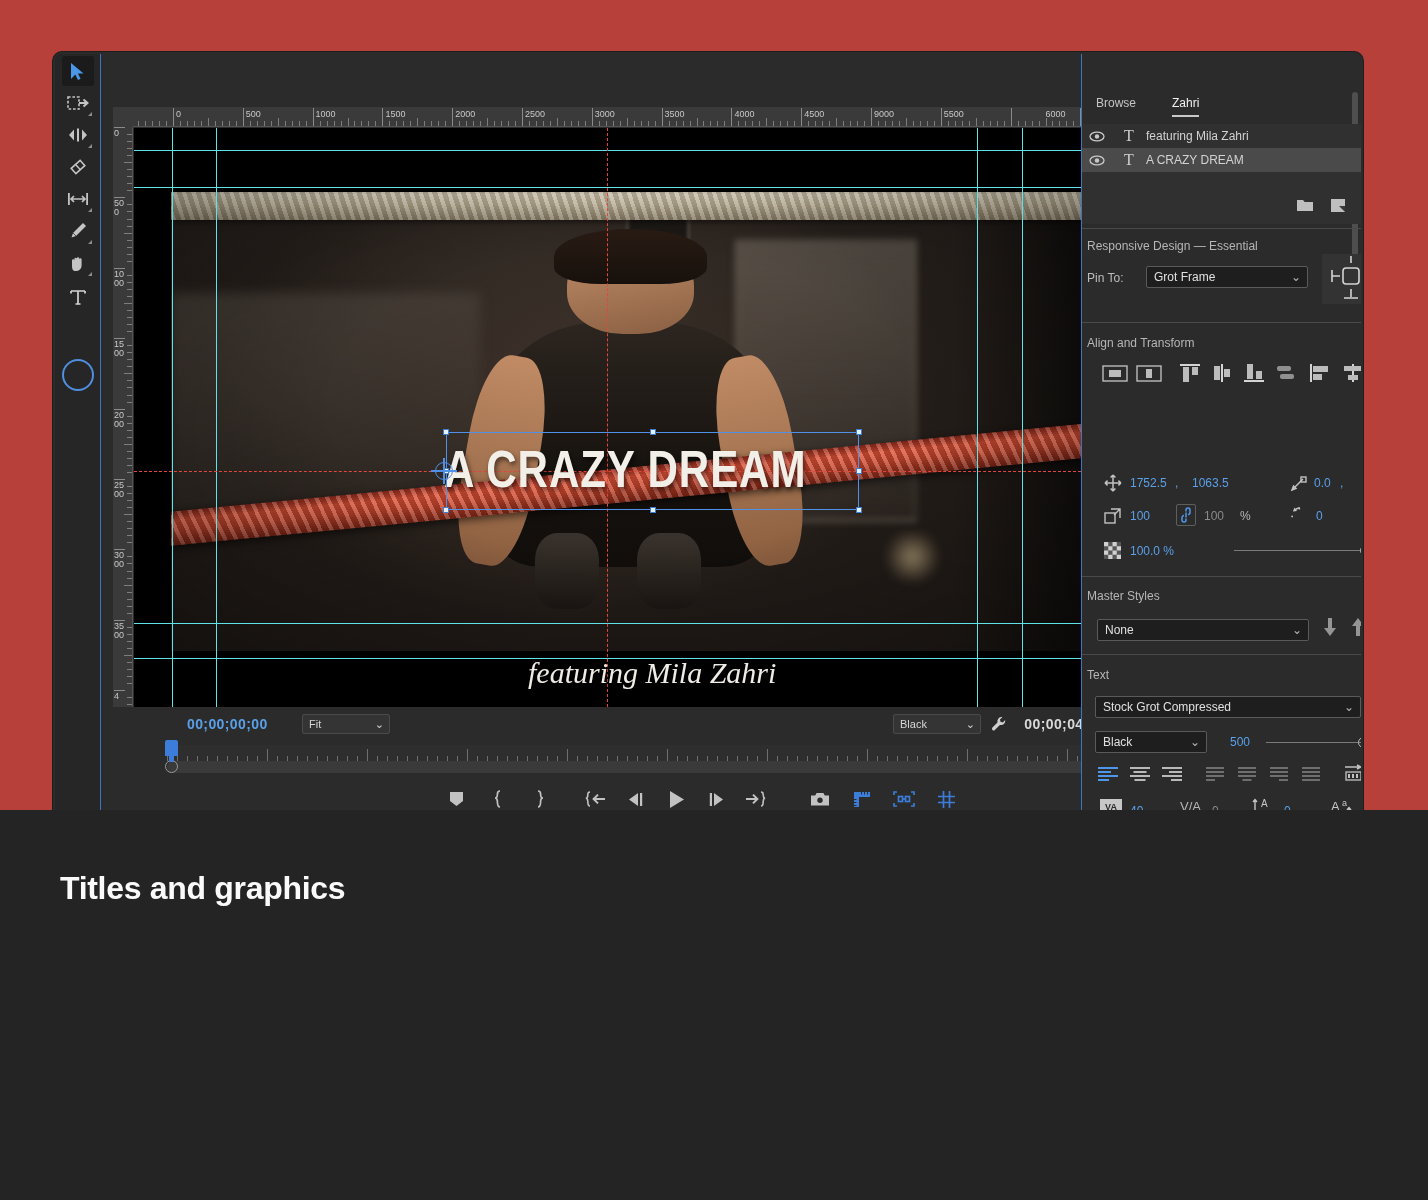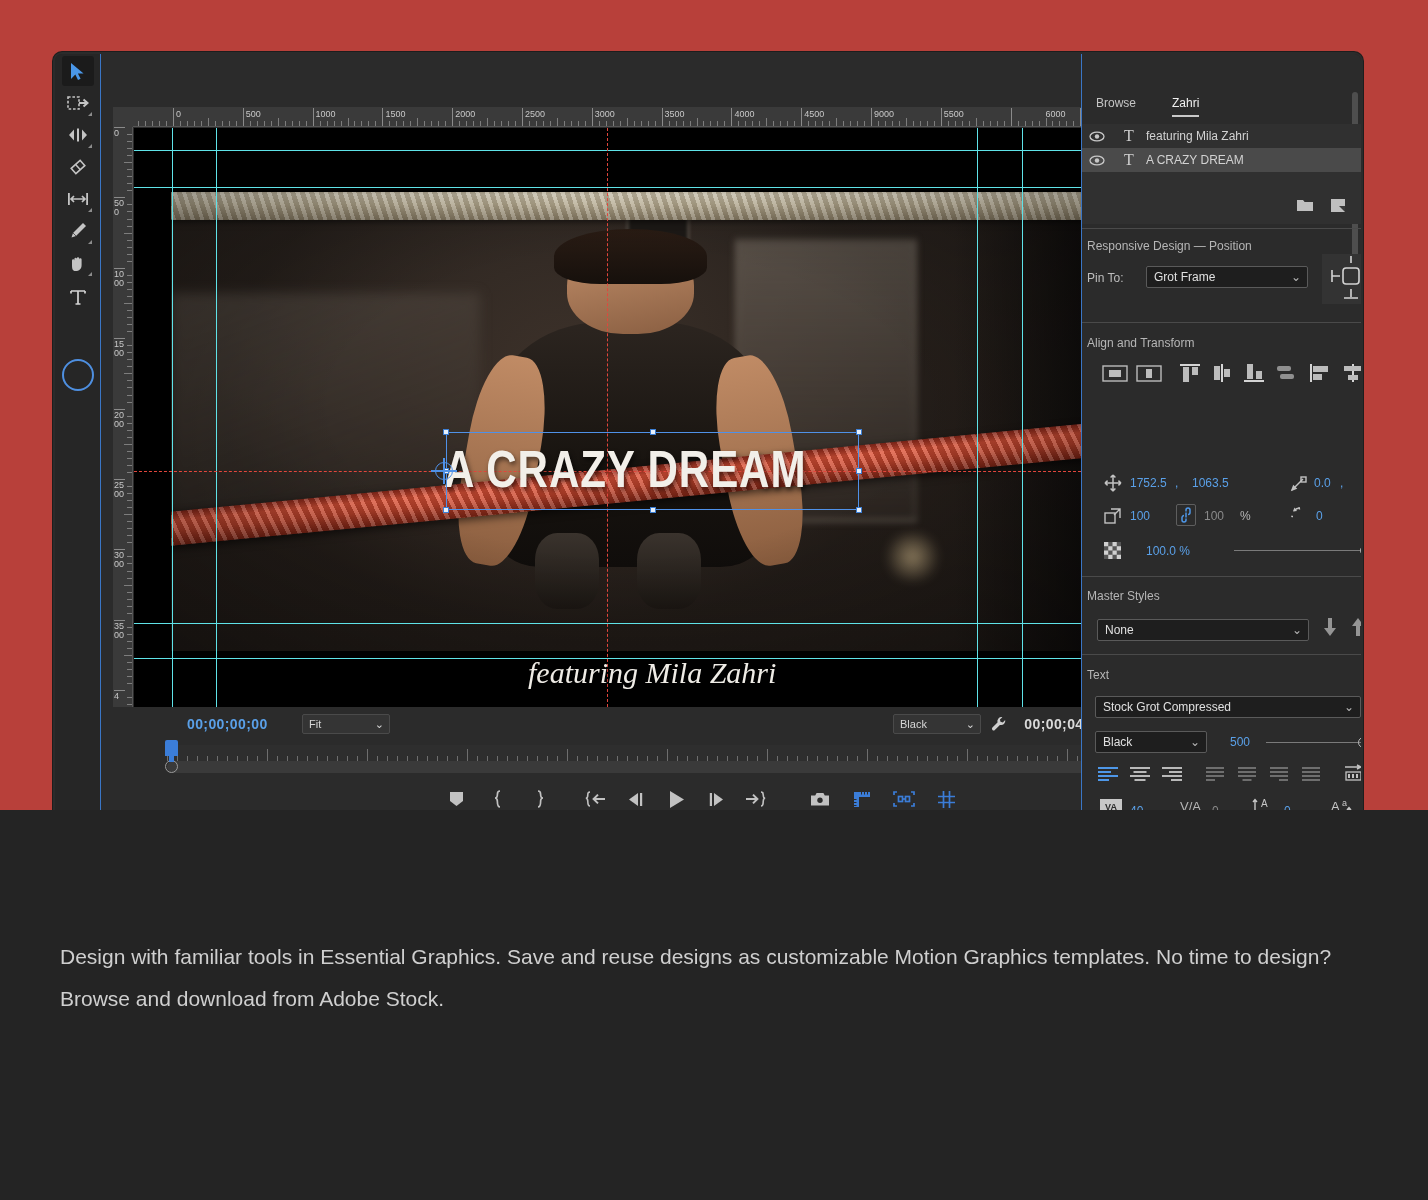--- a/index.html
+++ b/index.html
@@ -943,21 +943,21 @@
       <span>
         <svg width="16" height="15" viewBox="0 0 16 15">
               <path d="M1 1h14v13H1z" fill="#bfbfbf"></path>
               <path d="M9 8h6v6z" fill="#3a3a3a"></path>
             </svg>
       </span>
     </div>
 
     <div class="sep" style="top:174px;"></div>
 
-    <div class="sect-label" style="top:185px;">Responsive Design — Position</div>
+    <div class="sect-label" style="top:185px;">Responsive Design — Essential</div>
     <div class="fld-label" style="left:5px;top:217px;">Pin To:</div>
     <div class="dd" style="left:64px;top:212px;width:162px;">
       <span>Grot Frame</span>
       <span class="cv">⌄</span>
     </div>
     <div id="pinbox" style="top:200px;">
       <svg width="58" height="50" viewBox="0 0 58 50">
         <g stroke="#d3d3d3" stroke-width="1.6" fill="none">
           <path d="M29 2v7"></path>
           <rect x="21" y="14" width="16" height="16" rx="3"></rect>
@@ -1082,21 +1082,21 @@
               <rect x="8.5" y="0" width="4.25" height="4.25"></rect>
               <rect x="4.25" y="4.25" width="4.25" height="4.25"></rect>
               <rect x="12.75" y="4.25" width="4.25" height="4.25"></rect>
               <rect x="0" y="8.5" width="4.25" height="4.25"></rect>
               <rect x="8.5" y="8.5" width="4.25" height="4.25"></rect>
               <rect x="4.25" y="12.75" width="4.25" height="4.25"></rect>
               <rect x="12.75" y="12.75" width="4.25" height="4.25"></rect>
             </g>
       </svg>
     </span>
-    <span class="num" style="left:48px;top:490px;margin-left:16px;">100.0 %</span>
+    <span class="num" style="left:48px;top:490px;">100.0 %</span>
     <span class="slider-line" style="left:152px;top:496px;width:132px;"></span>
     <span class="slider-knob" style="left:278px;top:491px;"></span>
 
     <div class="sep" style="top:522px;"></div>
 
     <div class="sect-label" style="top:535px;">Master Styles</div>
     <div class="dd" style="left:15px;top:565px;width:212px;">
       <span>None</span>
       <span class="cv">⌄</span>
     </div>
@@ -1248,14 +1248,14 @@
             </g>
           </svg>
     </span>
 
   </div>
 
 </div>
 </div>
 
 <div id="below">
-  <div id="below-p">Design with familiar tools in Essential Graphics. Save and reuse designs as customizable Motion Graphics templates. No time to design? Browse and download from Adobe Stock.</div>
+  <div id="below-h">Titles and graphics</div>
 </div>
 
 </body></html>

